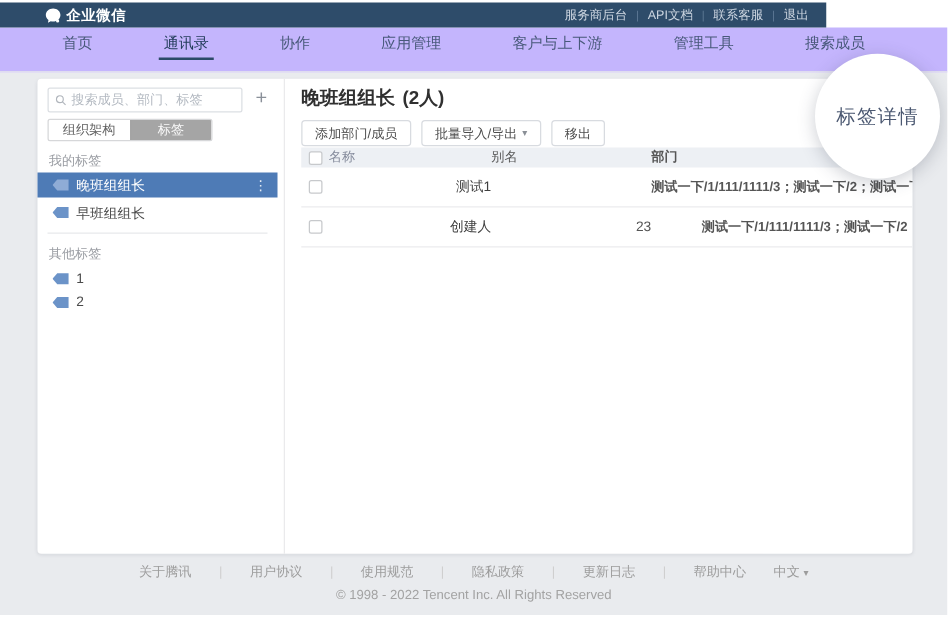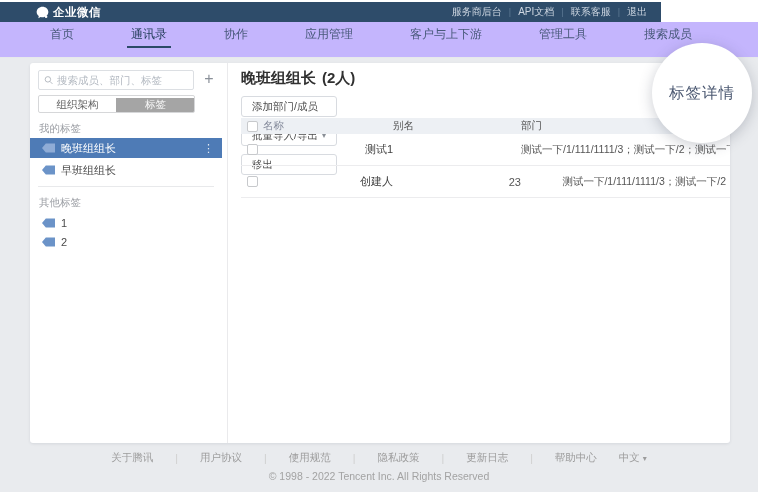--- a/index.html
+++ b/index.html
@@ -41,58 +41,58 @@
     border-right:1px solid #eaeaec;padding-left:20px; }
   .search-box { position:absolute; left:8px; top:7px; width:156px; height:20px;
     border:1px solid #dcdfe3; border-radius:2px; background:#fff;
     display:flex; align-items:center; padding:0 5px; gap:4px; }
   .search-box input { border:none; outline:none; width:100%; font-size:10.5px;
     color:#333; font-family:inherit; background:transparent; }
   .search-box input::placeholder { color:#b3b9c1; }
   .plus-btn { position:absolute; right:8px; top:6px; width:20px; height:20px;
     display:flex; align-items:center; justify-content:center;
     font-size:16px; color:#8a9099; cursor:pointer; }
-  .tabs { position:absolute; left:8px; top:32px; width:157px; height:18px;
-    display:flex; border:1px solid #d6d7d9; border-radius:2px; overflow:hidden; background:#fff;align-items:flex-end; }
+  .tabs { position:absolute; left:8px; top:32px; width:132px; height:18px;
+    display:flex; border:1px solid #d6d7d9; border-radius:2px; overflow:hidden; background:#fff; }
   .tab { flex:1; display:flex; align-items:center; justify-content:center;
     font-size:10.5px; color:#5e5e5e; cursor:pointer; }
   .tab + .tab { border-left:1px solid #d6d7d9; }
   .tab.active { background:#a5a5a5; color:#fafafa; border-left-color:#a5a5a5; }
 
   .side-section-title { position:absolute; left:9px; font-size:10.5px; color:#9a9da3; }
   .tag-row { position:absolute; left:0; width:192px; height:20px;
     display:flex; align-items:center; padding-left:12px; gap:6px;
     font-size:11px; color:#4a4a4a; cursor:pointer; }
   .tag-row.selected { background:#4e7bb6; color:#ffffff; }
   .tag-row .more { margin-left:auto; margin-right:8px; color:rgba(255,255,255,.85);
     font-size:11px; letter-spacing:0; cursor:pointer; }
   .tag-ico { width:13px; height:10px; flex:0 0 auto; display:flex; }
   .side-divider { position:absolute; left:8px; top:123px; width:176px; height:0;
     border-top:1px solid #e8e9eb; }
 
   
   .main { position:absolute; left:199px; top:0; right:0; bottom:0; }
   .main-title { position:absolute; left:12px; top:6px; font-size:15px; font-weight:600;
     color:#303030; display:flex; gap:6px; align-items:baseline; }
-  .toolbar { position:absolute; left:12px; top:33px; display:flex; gap:8px;flex-direction:column; }
+  .toolbar { position:absolute; left:12px; top:33px; display:flex; gap:8px; }
   .btn { height:21px; padding:0 10px; border:1px solid #d8dbe0; border-radius:3px;
     background:#ffffff; font-size:10.5px; color:#4d4d4d; display:flex;
     align-items:center; gap:4px; cursor:pointer; font-family:inherit; }
   .btn .caret { font-size:8px; color:#8a8f96; }
 
   .thead { position:absolute; left:12px; right:0; top:55px; height:16px;
     background:#edf0f4; display:flex; align-items:center; font-size:10.5px; color:#83899a; }
   .tbody { position:absolute; left:12px; right:0; top:71px; }
   .trow { height:32px; display:flex; align-items:center; border-bottom:1px solid #ececee;
     font-size:11px; color:#3f3f3f;text-align:right; }
   .col-check { width:22px; padding-left:6px; display:flex; align-items:center; }
   .col-name  { width:130px; }
   .col-alias { width:128px; color:#555; }
   .col-dept  { flex:1; padding-right:4px; color:#555; font-size:10.5px;
-    white-space:nowrap; overflow:hidden; }
+    white-space:nowrap; overflow:hidden;font-weight:bold; }
   .checkbox { width:11px; height:11px; border:1px solid #c7c9cc; border-radius:2px;
     background:#fff; cursor:pointer; }
 
   
   .spotlight { position:absolute; left:652px; top:43px; width:100px; height:100px;
     border-radius:50%; background:#ffffff; z-index:20;
     box-shadow:0 3px 14px rgba(50,60,80,.25);
     display:flex; align-items:center; justify-content:center;
     font-size:15.5px; color:#4b5871; font-weight:500; letter-spacing:1px; }
 

